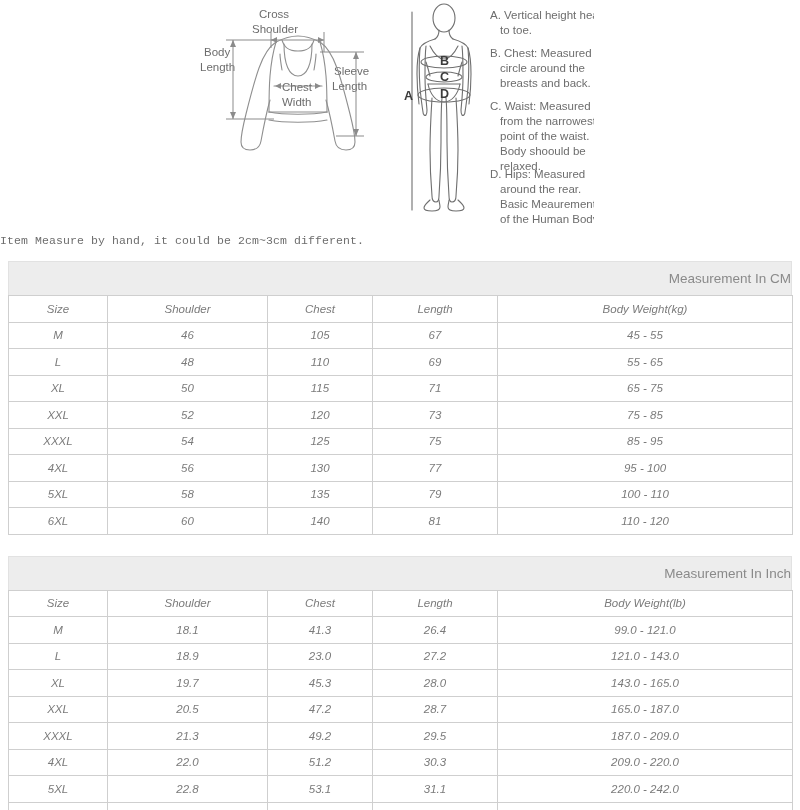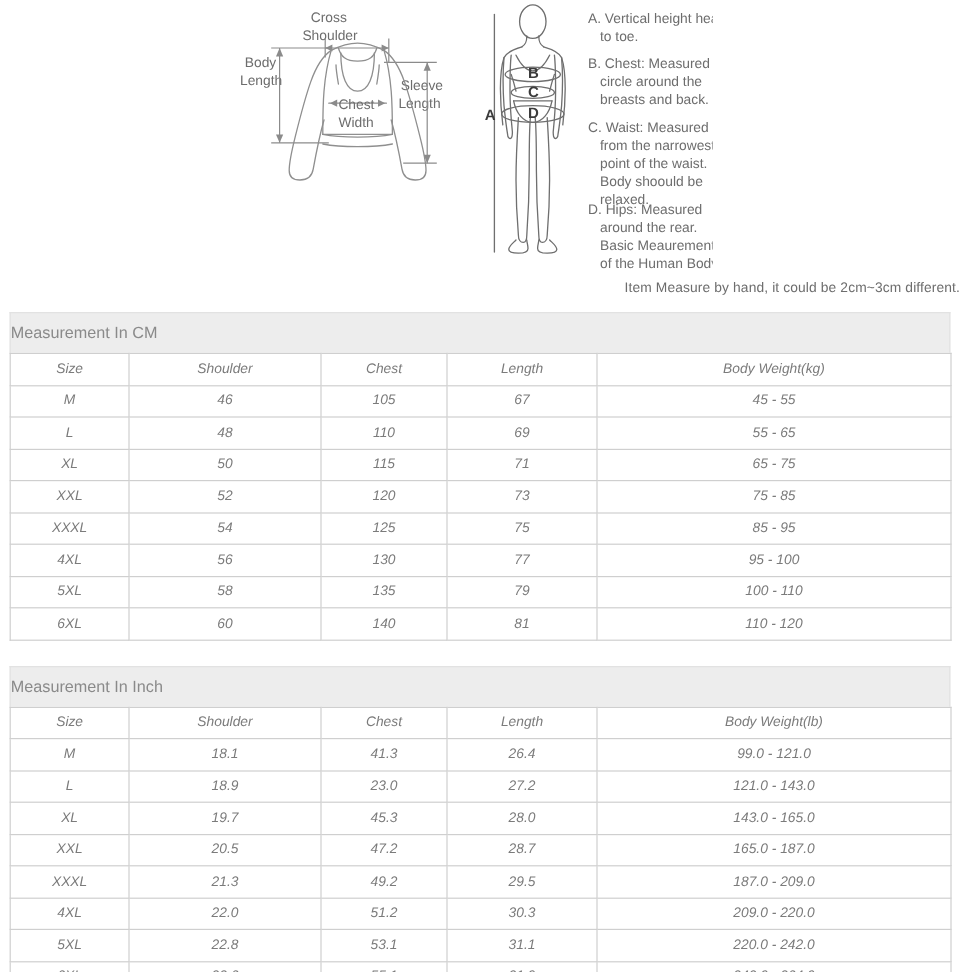--- a/index.html
+++ b/index.html
@@ -58,39 +58,40 @@
   .body-stroke {
     stroke: #6f6f6f;
     stroke-width: 1.1;
     fill: none;
     stroke-linecap: round;
     stroke-linejoin: round;
   }
 
   
   .note {
-    text-align: right;
+    text-align: left;
     font-size: 11.5px;
     color: #6d6d6d;
     padding-top: 8px;
     padding-bottom: 14px;
     letter-spacing: 0.1px;
+    font-family: Liberation Mono, monospace;
   }
 
   
   .table-block {
     margin: 0 8px 0 8px;
   }
   .table-title {
     background: #ededed;
     border: 1px solid #e2e2e2;
     border-bottom: none;
     height: 33px;
     line-height: 33px;
-    text-align: left;
+    text-align: right;
     font-size: 13.5px;
     color: #8a8a8a;
   }
   table.size-table {
     width: 784px;
     border-collapse: collapse;
     table-layout: fixed;
     background: #ffffff;
     font-style: italic;
   }

